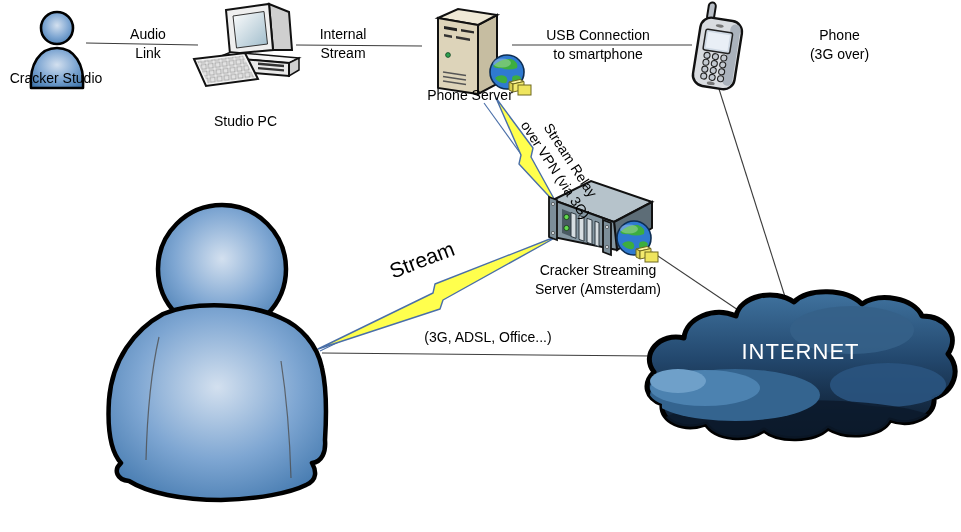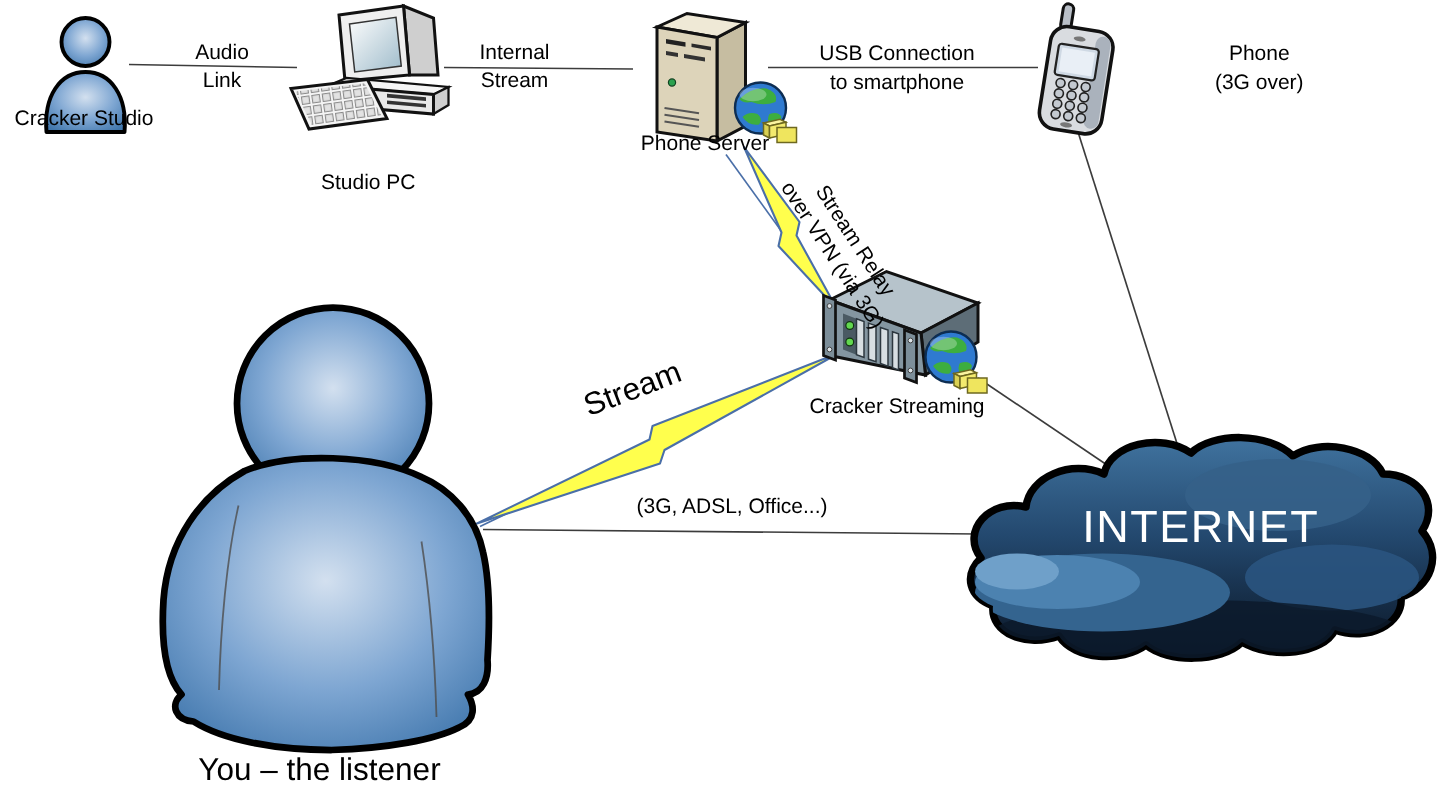--- a/index.html
+++ b/index.html
@@ -8,21 +8,21 @@
     overflow:hidden; font-family:"Liberation Sans", sans-serif; color:#000;
   }
   .stage svg.canvas { position:absolute; left:0; top:0; z-index:1; }
   .lbl {
     position:absolute; z-index:5; text-align:center;
     font-size:14px; line-height:19px; white-space:nowrap;
   }
   .lbl.rot-relay { transform:rotate(57deg); transform-origin:center; line-height:18px; }
   .lbl.big { font-size:21px; line-height:24px; }
   .lbl.rot-stream { transform:rotate(-21deg); transform-origin:center; }
-  .lbl.internet { font-size:30px; line-height:34px; color:#ffffff; letter-spacing:1px; }
+  .lbl.internet { font-size:22px; line-height:34px; color:#ffffff; letter-spacing:1px; }
 </style>
 </head>
 <body>
 
 <div class="stage">
 
 <svg class="canvas" width="961" height="532" viewBox="0 0 961 532">
   <defs>
     <radialGradient id="pg" cx="50%" cy="42%" r="68%">
       <stop offset="0%" stop-color="#d3e0ef"></stop>
@@ -205,25 +205,25 @@
   <div>(3G over)</div>
 </div>
 
 <div class="lbl rot-relay" style="left:487px; top:147px; width:152px;">
   <div>Stream Relay</div>
   <div>over VPN (via 3G)</div>
 </div>
 
 <div class="lbl" style="left:516px; top:261px; width:164px;">
   <div>Cracker Streaming</div>
+  <div>Server (Amsterdam)</div>
 </div>
 
 <div class="lbl big rot-stream" style="left:370px; top:248px; width:104px;">Stream</div>
 
 <div class="lbl" style="left:400px; top:328px; width:176px;">
   <div>(3G, ADSL, Office...)</div>
 </div>
 
 <div class="lbl internet" style="left:708px; top:335px; width:185px;">INTERNET</div>
 
-<div class="lbl big" style="left:118px; top:502px; width:190px;">You – the listener</div>
 
 </div>
 
 </body></html>

